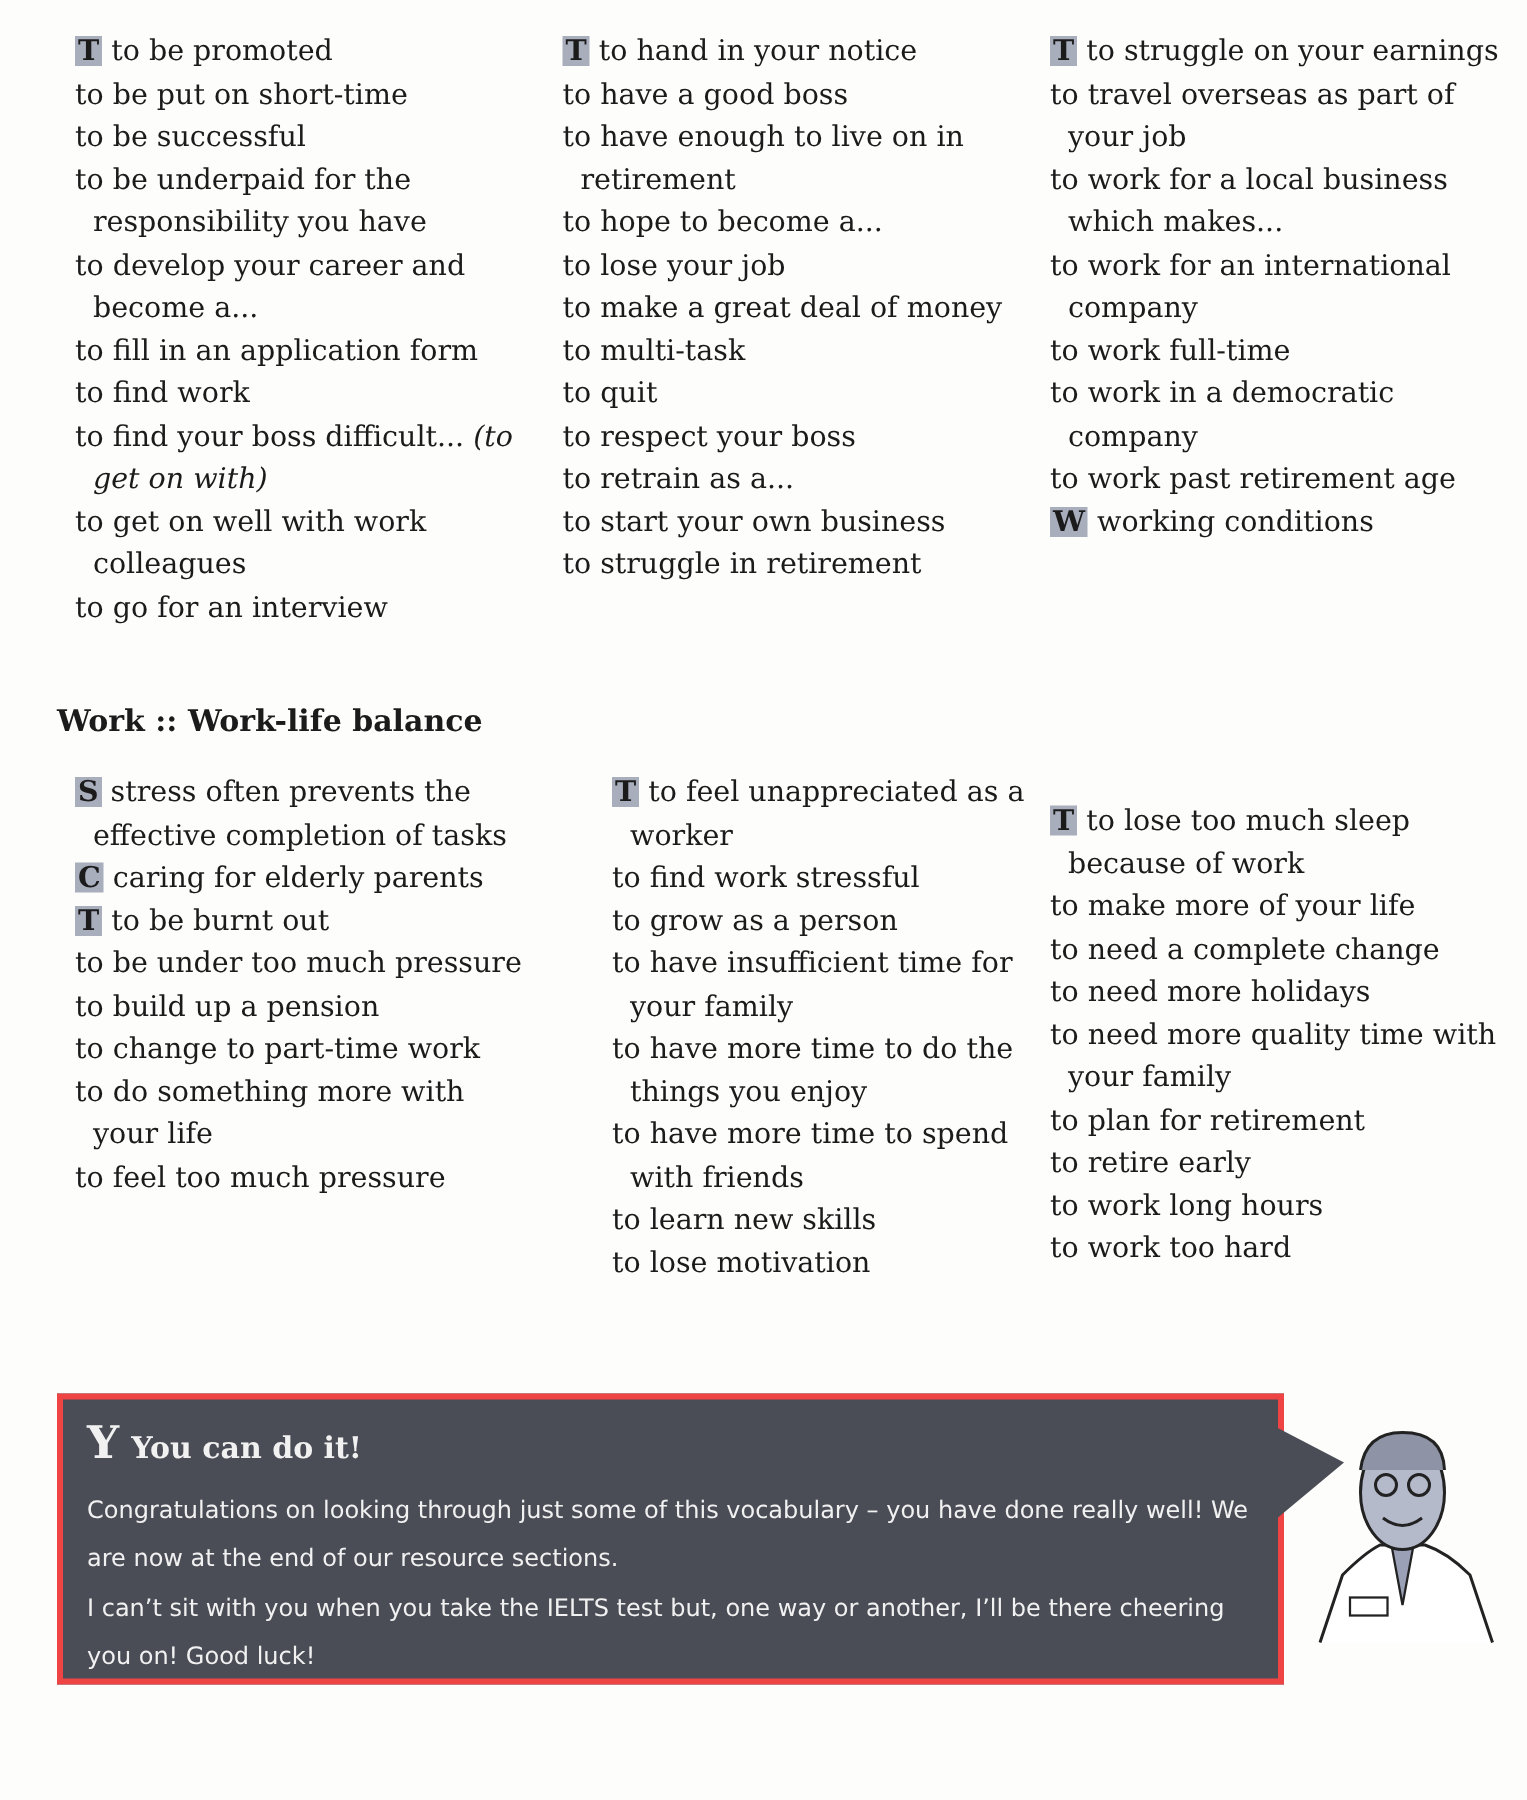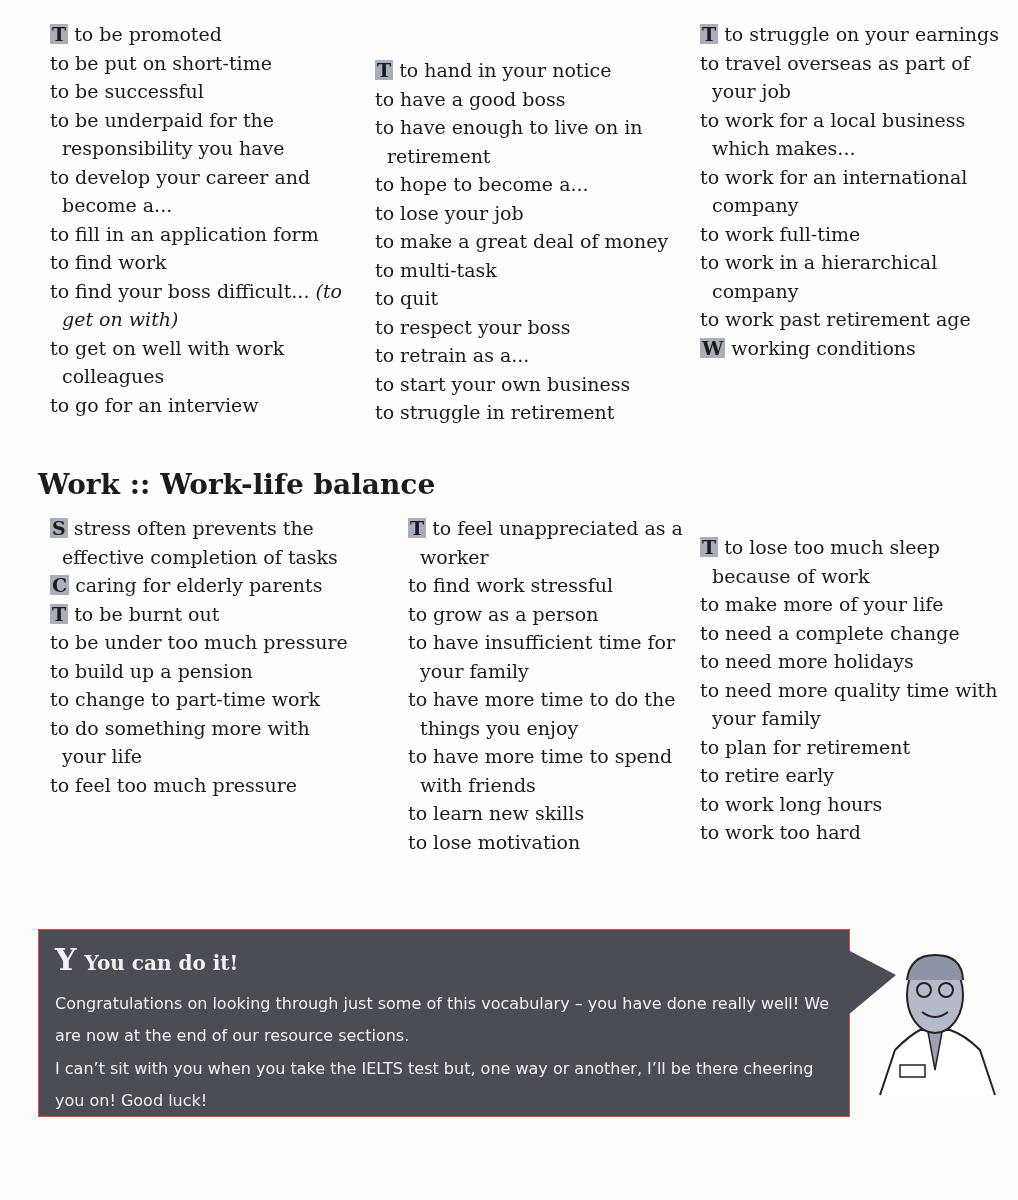--- a/index.html
+++ b/index.html
@@ -7,24 +7,24 @@
     width: 1018px; height: 1200px; background: #fdfdfc; position: relative;
     font-family: "DejaVu Serif", "Liberation Serif", serif; color: #1b1b1b; overflow: hidden;
   }
   .col { position: absolute; width: 320px; }
   .entry { font-size: 19px; line-height: 28.5px; padding-left: 24px; text-indent: -12px; }
   .entry i { font-style: italic; }
   .letter {
     display: inline-block; background: #a9aebd; font-weight: bold; padding: 0 2px;
     line-height: 20px; margin-right: 6px; text-indent: 0;
   }
-  .heading { position: absolute; left: 38px; top: 468px; font-size: 28px; font-weight: bold; }
+  .heading { position: absolute; left: 38px; top: 468px; font-size: 20px; font-weight: bold; }
   .box {
     position: absolute; left: 38px; top: 929px; width: 810px; height: 186px;
-    background: #4a4c56; color: #f1f1f1; border: 1px solid #ef4444;
+    background: #4a4c56; color: #f1f1f1; border: 4px solid #ef4444;
   }
   .box-title { position: absolute; left: 16px; top: 12px; font-weight: bold; font-size: 20px; }
   .box-title .big { font-size: 30px; margin-right: 8px; }
   .box p {
     font-family: "DejaVu Sans", "Liberation Sans", sans-serif; font-size: 16px; line-height: 32px;
     margin: 0; position: absolute; left: 16px; width: 780px;
   }
   .tail { position: absolute; left: 848px; top: 950px; width: 0; height: 0;
     border-top: 25px solid transparent; border-bottom: 40px solid transparent; border-left: 48px solid #4a4c56; }
   .person { position: absolute; left: 870px; top: 950px; width: 130px; height: 150px; }
@@ -37,41 +37,41 @@
     <div class="entry"><span>to be put on short-time</span></div>
     <div class="entry"><span>to be successful</span></div>
     <div class="entry"><span>to be underpaid for the responsibility you have</span></div>
     <div class="entry"><span>to develop your career and become a...</span></div>
     <div class="entry"><span>to fill in an application form</span></div>
     <div class="entry"><span>to find work</span></div>
     <div class="entry"><span>to find your boss difficult...</span> <i>(to get on with)</i></div>
     <div class="entry"><span>to get on well with work colleagues</span></div>
     <div class="entry"><span>to go for an interview</span></div>
   </div>
-<div class="col" style="left:363px;top:20px;margin-top:36px;">
+<div class="col" style="left:363px;top:20px;">
     <div class="entry"><span class="letter">T</span><span>to hand in your notice</span></div>
     <div class="entry"><span>to have a good boss</span></div>
     <div class="entry"><span>to have enough to live on in retirement</span></div>
     <div class="entry"><span>to hope to become a...</span></div>
     <div class="entry"><span>to lose your job</span></div>
     <div class="entry"><span>to make a great deal of money</span></div>
     <div class="entry"><span>to multi-task</span></div>
     <div class="entry"><span>to quit</span></div>
     <div class="entry"><span>to respect your boss</span></div>
     <div class="entry"><span>to retrain as a...</span></div>
     <div class="entry"><span>to start your own business</span></div>
     <div class="entry"><span>to struggle in retirement</span></div>
   </div>
 <div class="col" style="left:688px;top:20px;">
     <div class="entry"><span class="letter">T</span><span>to struggle on your earnings</span></div>
     <div class="entry"><span>to travel overseas as part of your job</span></div>
     <div class="entry"><span>to work for a local business which makes...</span></div>
     <div class="entry"><span>to work for an international company</span></div>
     <div class="entry"><span>to work full-time</span></div>
-    <div class="entry"><span>to work in a hierarchical company</span></div>
+    <div class="entry"><span>to work in a democratic company</span></div>
     <div class="entry"><span>to work past retirement age</span></div>
     <div class="entry"><span class="letter">W</span><span>working conditions</span></div>
   </div>
 
 <div class="heading">Work :: Work-life balance</div>
 
 <div class="col" style="left:38px;top:514px;">
     <div class="entry"><span class="letter">S</span><span>stress often prevents the effective completion of tasks</span></div>
     <div class="entry"><span class="letter">C</span><span>caring for elderly parents</span></div>
     <div class="entry"><span class="letter">T</span><span>to be burnt out</span></div>

